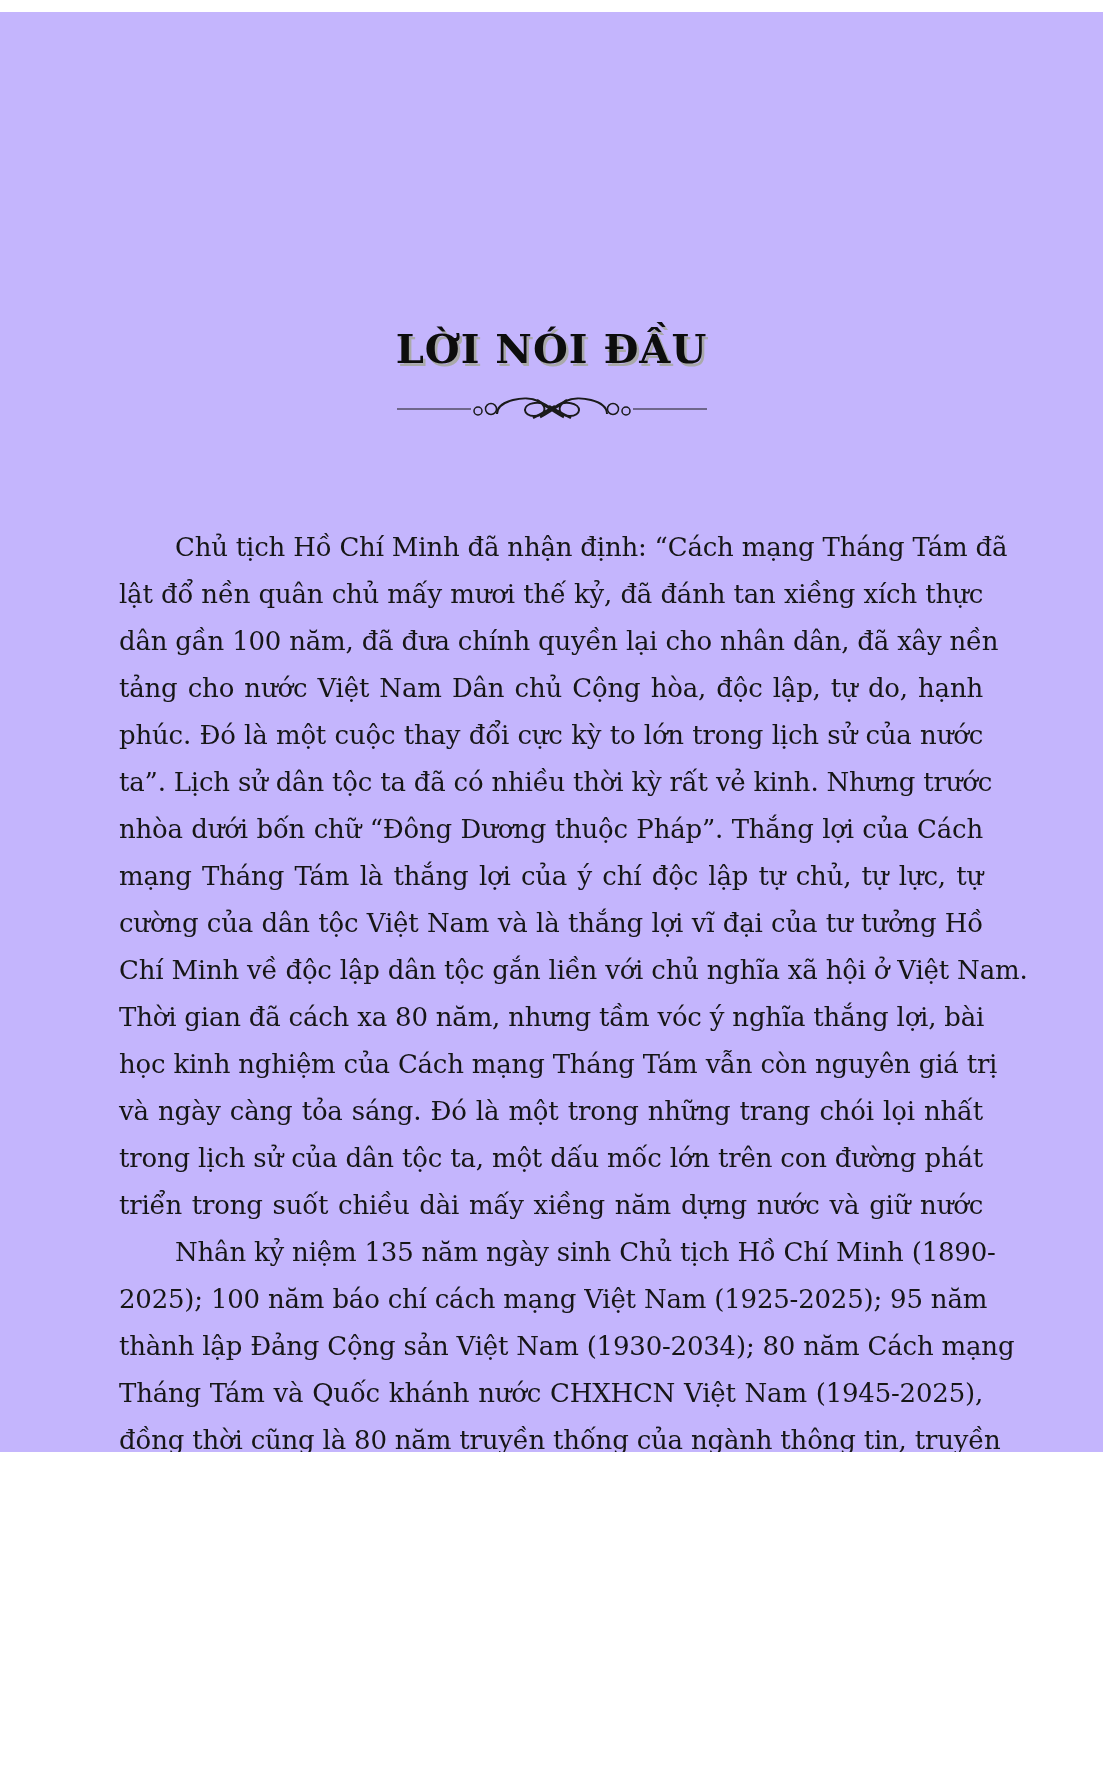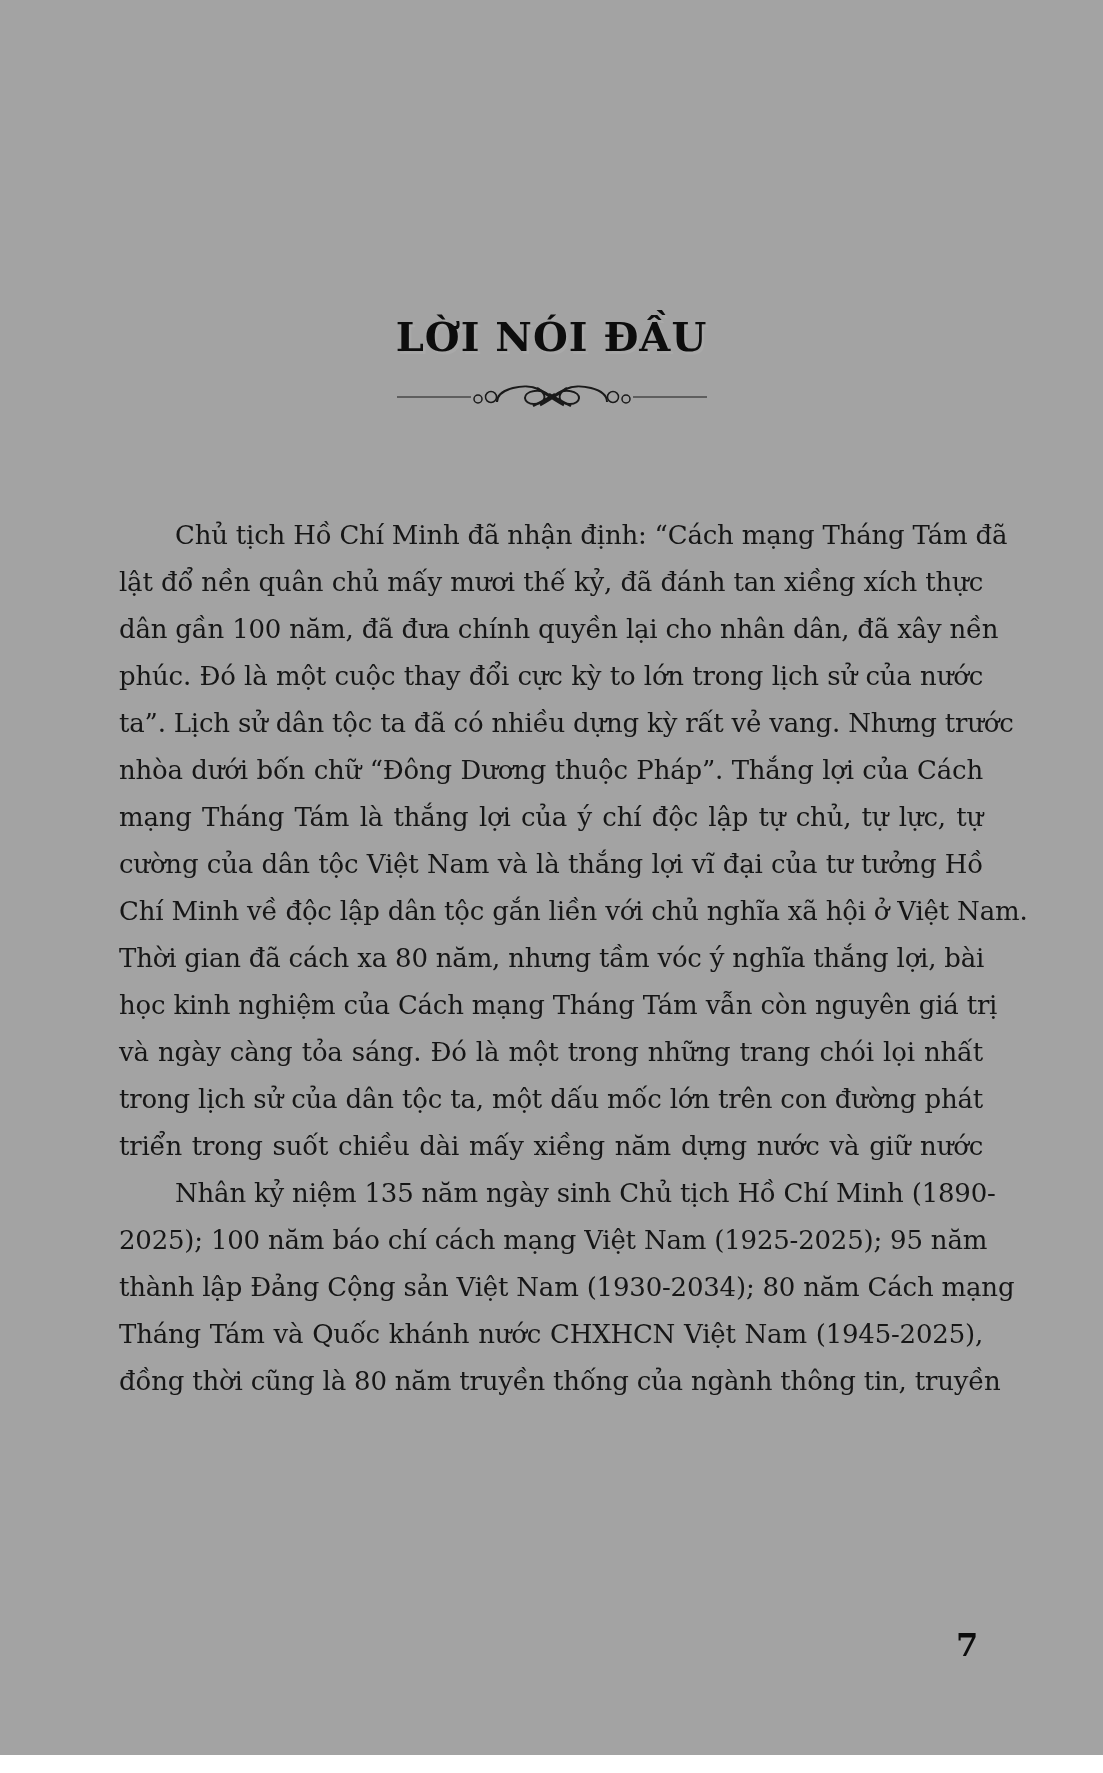--- a/index.html
+++ b/index.html
@@ -4,23 +4,23 @@
 <style>
   * { margin: 0; padding: 0; box-sizing: border-box; }
 
   html, body {
     background: #ffffff;
   }
 
   .page {
     position: relative;
     width: 1103px;
-    height: 1755px;
-    margin: 0 auto;
-    background: #a3a3a3;
+    height: 1440px;
+    margin: 12px auto;
+    background: #c4b5fd;
     overflow: hidden;
     font-family: "DejaVu Serif", serif;
   }
 
   
   .title-wrap {
     padding-top: 313px;
     text-align: center;
   }
   .page-title {
@@ -107,22 +107,23 @@
         <path d="M140 9 C148 14 156 20 167 26 M143 26 C154 20 162 14 170 9" stroke="#1a1a1a" stroke-width="2.6" fill="none"></path>
       </svg>
     </span>
   </div>
 
   <div class="body-text">
 
     <div class="line indent">Chủ tịch Hồ Chí Minh đã nhận định: “Cách mạng Tháng Tám đã</div>
     <div class="line">lật đổ nền quân chủ mấy mươi thế kỷ, đã đánh tan xiềng xích thực</div>
     <div class="line">dân gần 100 năm, đã đưa chính quyền lại cho nhân dân, đã xây nền</div>
+    <div class="line">tảng cho nước Việt Nam Dân chủ Cộng hòa, độc lập, tự do, hạnh</div>
     <div class="line">phúc. Đó là một cuộc thay đổi cực kỳ to lớn trong lịch sử của nước</div>
-    <div class="line">ta”. Lịch sử dân tộc ta đã có nhiều dựng kỳ rất vẻ vang. Nhưng trước</div>
+    <div class="line">ta”. Lịch sử dân tộc ta đã có nhiều thời kỳ rất vẻ kinh. Nhưng trước</div>
     <div class="line">nhòa dưới bốn chữ “Đông Dương thuộc Pháp”. Thắng lợi của Cách</div>
     <div class="line">mạng Tháng Tám là thắng lợi của ý chí độc lập tự chủ, tự lực, tự</div>
     <div class="line">cường của dân tộc Việt Nam và là thắng lợi vĩ đại của tư tưởng Hồ</div>
     <div class="line">Chí Minh về độc lập dân tộc gắn liền với chủ nghĩa xã hội ở Việt Nam.</div>
     <div class="line">Thời gian đã cách xa 80 năm, nhưng tầm vóc ý nghĩa thắng lợi, bài</div>
     <div class="line">học kinh nghiệm của Cách mạng Tháng Tám vẫn còn nguyên giá trị</div>
     <div class="line">và ngày càng tỏa sáng. Đó là một trong những trang chói lọi nhất</div>
     <div class="line">trong lịch sử của dân tộc ta, một dấu mốc lớn trên con đường phát</div>
     <div class="line">triển trong suốt chiều dài mấy xiềng năm dựng nước và giữ nước</div>
 

